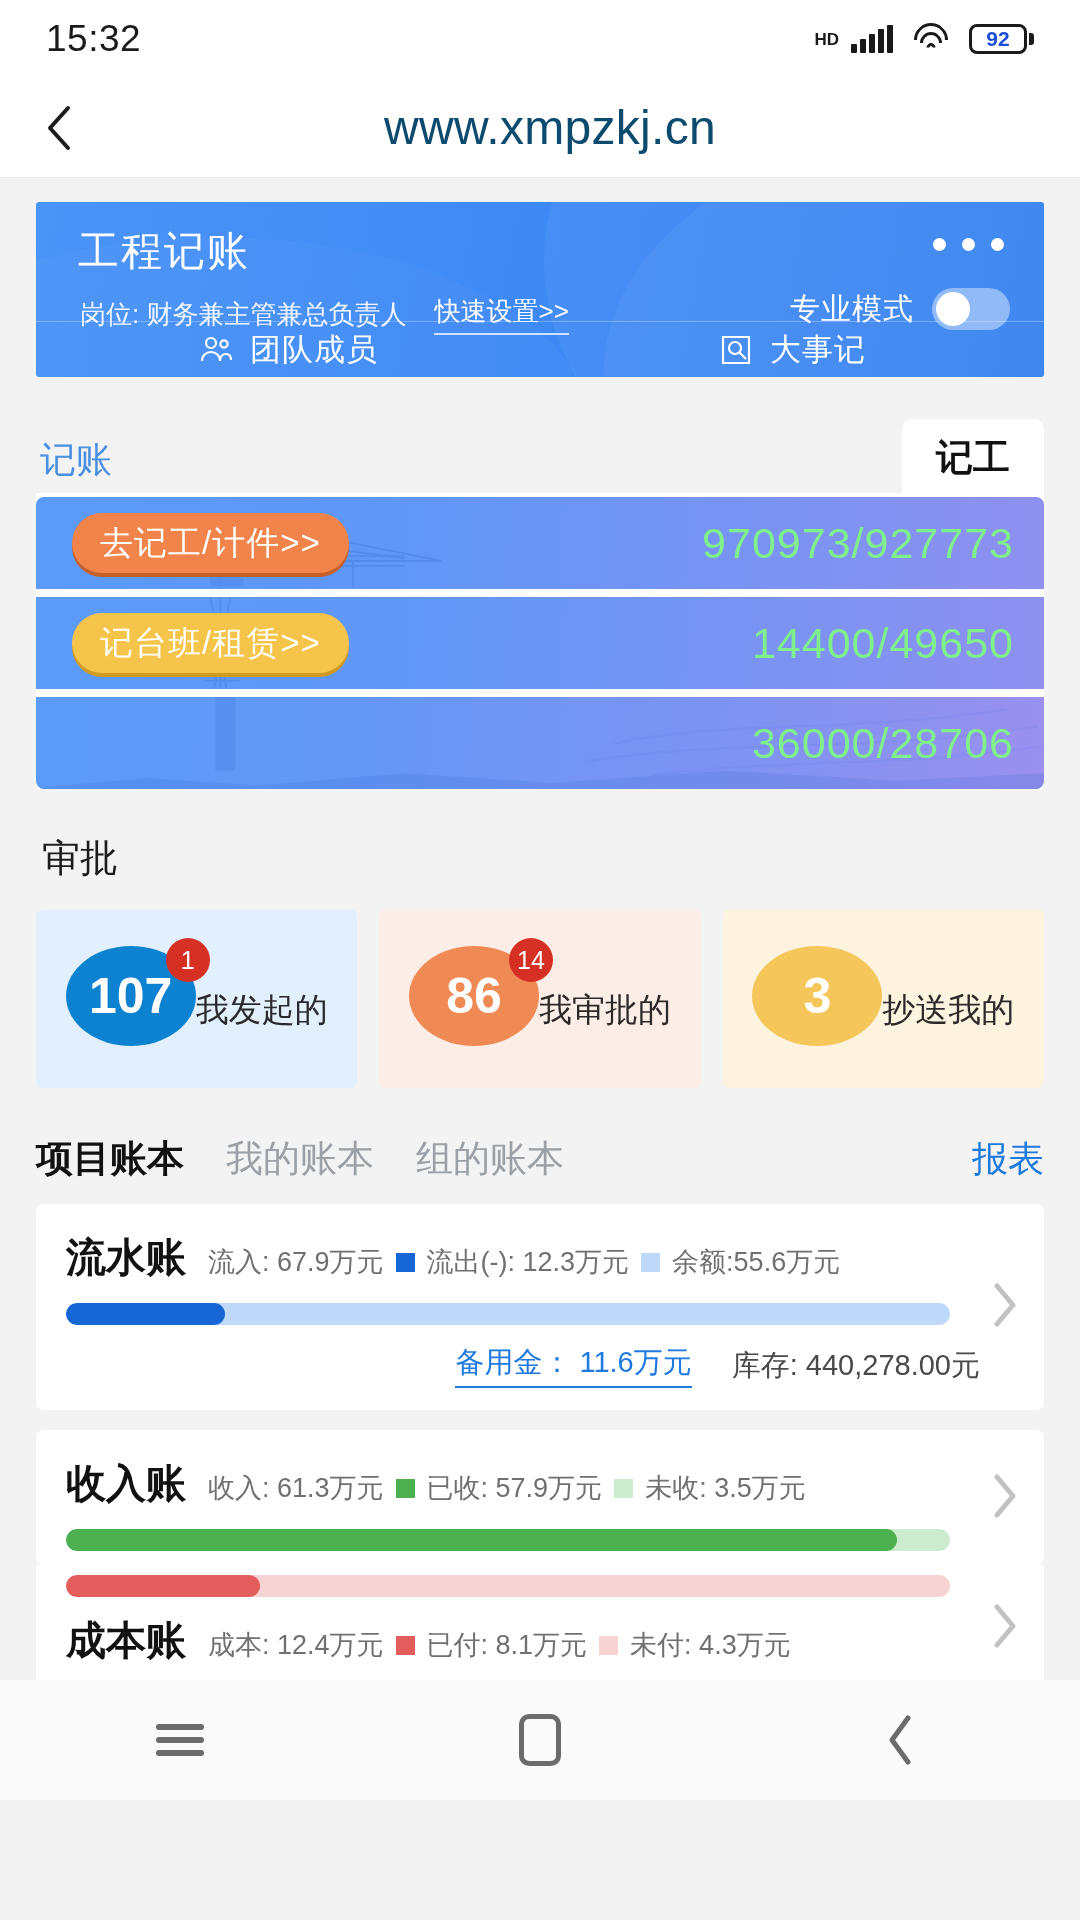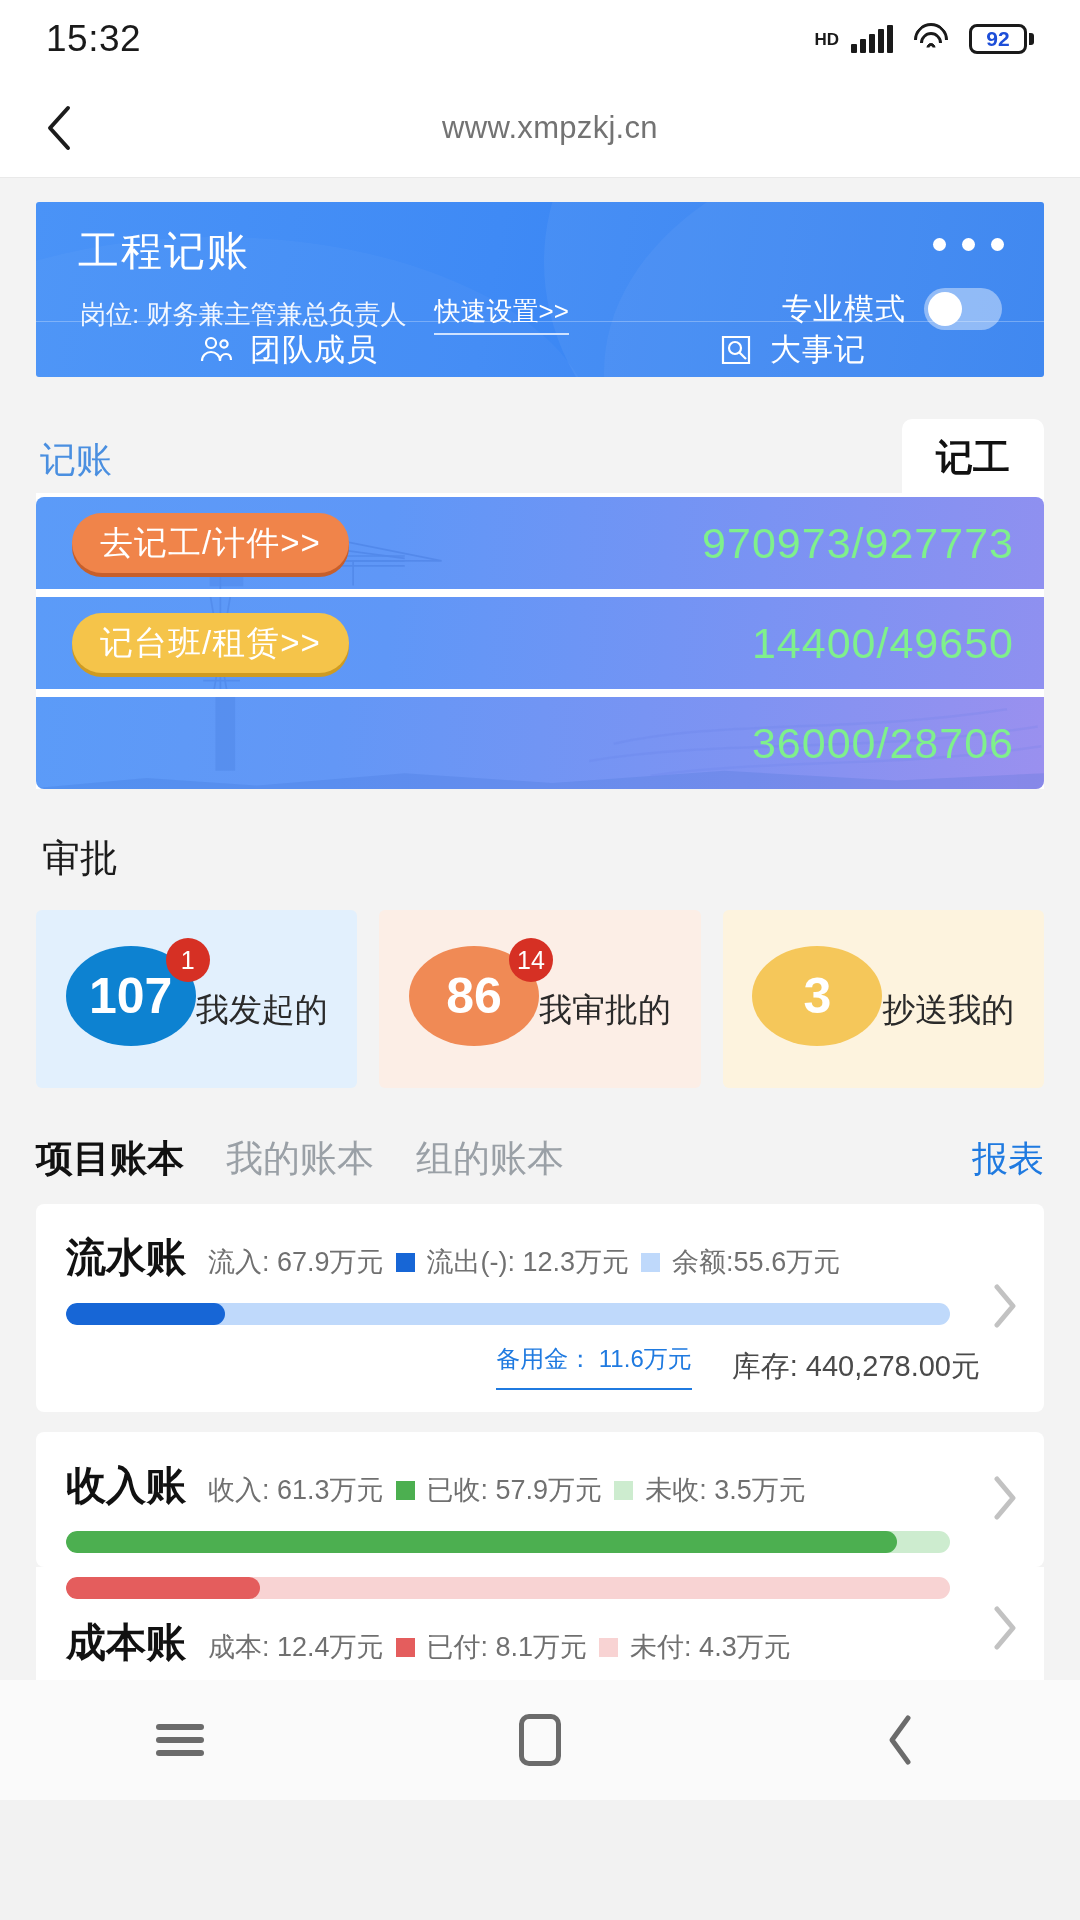--- a/index.html
+++ b/index.html
@@ -41,21 +41,21 @@
     height:100px; background:#ffffff;
     display:flex; align-items:center; position:relative;
     border-bottom:1px solid #e9e9e9;
   }
   .back-chevron{
     position:absolute; left:36px; width:46px; height:46px;
     display:flex; align-items:center; justify-content:center;
   }
   .back-chevron svg{ width:30px; height:46px;}
   .site-title{
-    width:100%; text-align:center; font-size:31px; color:#737373; letter-spacing:.3px;padding-left:20px;
+    width:100%; text-align:center; font-size:48px; color:#0c4a6e; letter-spacing:.3px;padding-left:20px;
   }
 
   
   .page{ height:1622px; background:#f3f3f3; padding:0; position:relative; overflow:hidden;}
 
   
   .hero{
     margin:24px 36px 0 36px; height:175px; border-radius:3px;
     background:linear-gradient(100deg,#4a93f7 0%,#3f8af5 45%,#2d7cf0 100%);
     position:relative; overflow:hidden; color:#fff;
@@ -65,21 +65,21 @@
   .hero .arcB{ position:absolute; right:-260px; top:-70px; width:700px; height:480px;
     border-radius:50%; background:rgba(255,255,255,.045);}
   .hero .arcC{ position:absolute; left:-200px; bottom:-260px; width:760px; height:400px;
     border-radius:50%; background:rgba(255,255,255,.03);}
   .hero-title{ position:absolute; left:42px; top:22px; font-size:41px; font-weight:400; letter-spacing:2px;}
   .dots{ position:absolute; right:40px; top:36px; display:flex; gap:16px;}
   .dots i{ width:13px; height:13px; border-radius:50%; background:#fff; display:block;}
   .hero-sub{ position:absolute; left:44px; top:92px; display:flex; align-items:center; gap:28px;}
   .post-label{ font-size:26px; color:#f2f7ff;}
   .quick-set{ font-size:26px; color:#ffffff; border-bottom:2px solid #cfe2ff; padding-bottom:4px;}
-  .pro-mode{ position:absolute; right:42px; top:86px; display:flex; align-items:center; gap:18px;}
+  .pro-mode{ position:absolute; right:34px; top:86px; display:flex; align-items:center; gap:18px;}
   .pro-mode .lbl{ font-size:30px; letter-spacing:1px;}
   .switch{ width:78px; height:42px; border-radius:21px; background:rgba(255,255,255,.42);
     position:relative;}
   .switch i{ position:absolute; left:4px; top:4px; width:34px; height:34px; border-radius:50%;
     background:#fff; display:block;}
   .hero-foot{ position:absolute; left:0; right:0; bottom:0; height:56px;
     border-top:1px solid rgba(255,255,255,.28); display:flex;}
   .hero-foot .cell{ flex:1; display:flex; align-items:center; justify-content:center; gap:16px;}
   .hero-foot .cell span{ font-size:31px; letter-spacing:1px;}
   .hero-foot svg{ width:36px; height:36px;}
@@ -150,21 +150,21 @@
   .lname{ font-size:40px; color:#111; font-weight:bold; white-space:nowrap;}
   .lmeta{ font-size:27px; color:#707070; display:flex; align-items:center; gap:12px; flex-wrap:nowrap;}
   .lmeta .sq{ width:19px; height:19px; display:inline-block;}
   .chev{ position:absolute; right:26px; top:50%; transform:translateY(-50%);}
   .chev svg{ width:26px; height:44px;}
   .track{ margin-top:18px; height:22px; border-radius:11px; overflow:hidden; position:relative;
     width:calc(100% - 64px);}
   .track .fill{ position:absolute; left:0; top:0; bottom:0; border-radius:11px;}
   .subline{ margin-top:18px; display:flex; justify-content:flex-end; align-items:center; gap:40px;
     padding-right:34px;}
-  .reserve{ font-size:24px; color:#1f7ae0; border-bottom:2px solid #1f7ae0; padding-bottom:13px;}
+  .reserve{ font-size:29px; color:#1f7ae0; border-bottom:2px solid #1f7ae0; padding-bottom:3px;}
   .stock{ font-size:29px; color:#4a4a4a;}
 
   .lcard.merged{ padding-bottom:14px;}
   .lcard.merged2{ margin-top:0; border-radius:0 0 8px 8px; padding-top:4px;}
   .peek{ margin:18px 36px 0 36px; height:34px; background:#fff; border-radius:8px 8px 0 0;}
 
   
   .navbar{ position:absolute; left:0; right:0; bottom:0; height:120px; background:#fafafa;
     display:flex; align-items:center; justify-content:space-around;}
   .navbar .nb{ width:120px; height:80px; display:flex; align-items:center; justify-content:center;}

